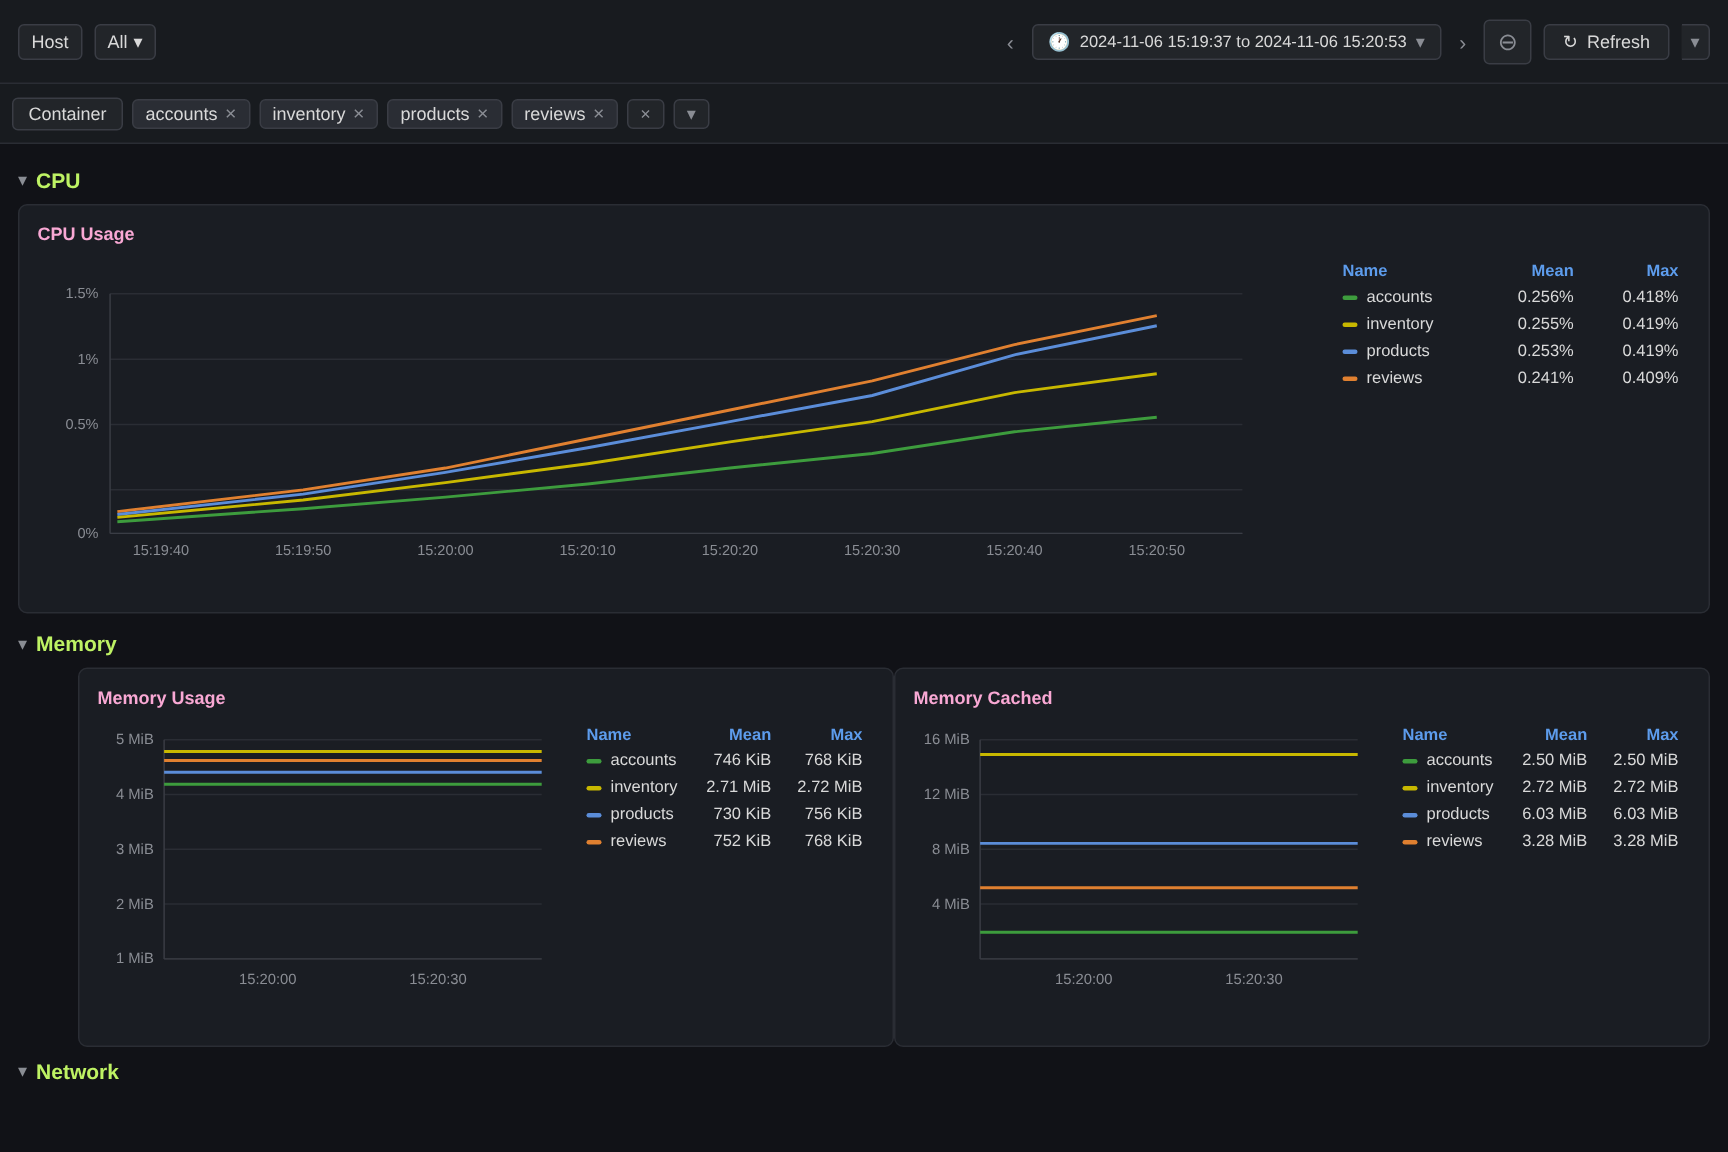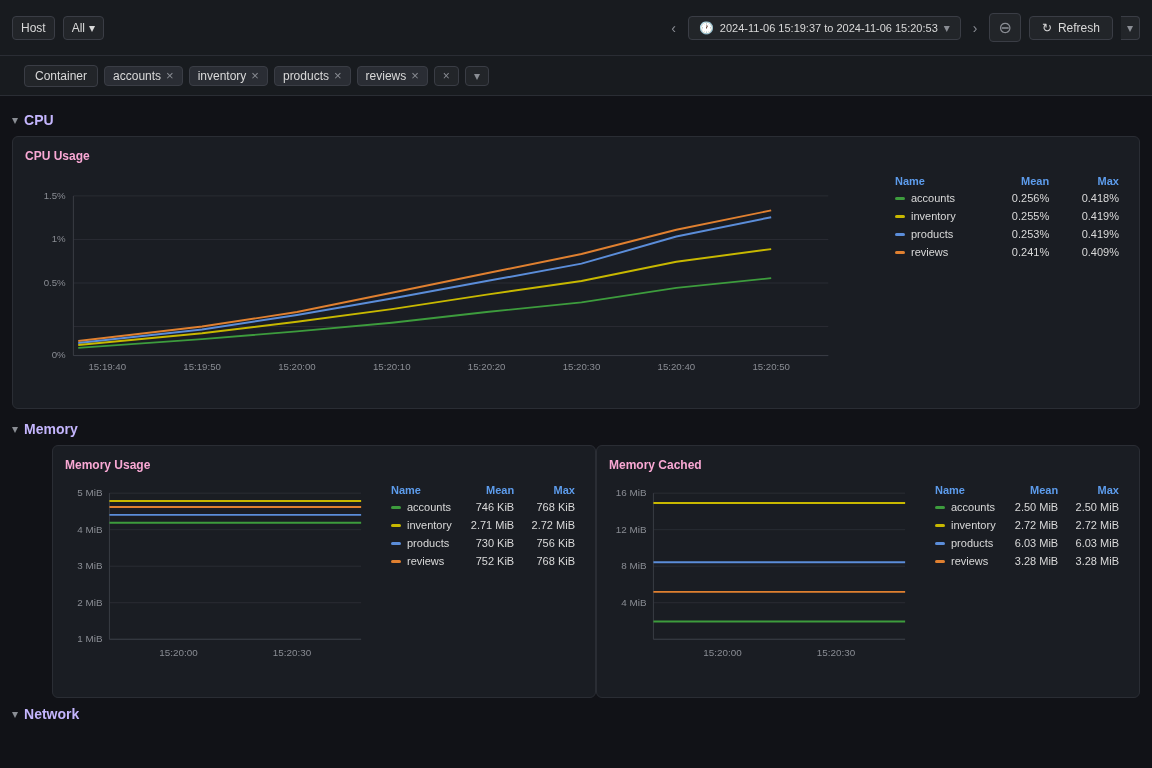--- a/index.html
+++ b/index.html
@@ -99,21 +99,21 @@
       font-size: 12px;
     }
 
     
     .filter-bar {
       display: flex;
       align-items: center;
       background: #181b1f;
       border-bottom: 1px solid #2a2d34;
       height: 40px;
-      padding: 0 24px;
+      padding: 0 8px;
       gap: 6px;
     }
     .container-btn {
       background: #222529;
       border: 1px solid #3a3d45;
       color: #d9d9d9;
       border-radius: 4px;
       padding: 3px 10px;
       cursor: pointer;
       font-size: 12px;
@@ -160,21 +160,21 @@
       display: flex;
       align-items: center;
       gap: 6px;
       cursor: pointer;
       margin-bottom: 8px;
       margin-top: 8px;
     }
     .section-title {
       font-size: 14px;
       font-weight: 600;
-      color: #c4b5fd;
+      color: #bef264;
     }
     .chevron {
       color: #8a8d94;
       font-size: 12px;
     }
 
     
     .panel {
       background: #1a1d23;
       border: 1px solid #2a2d34;

